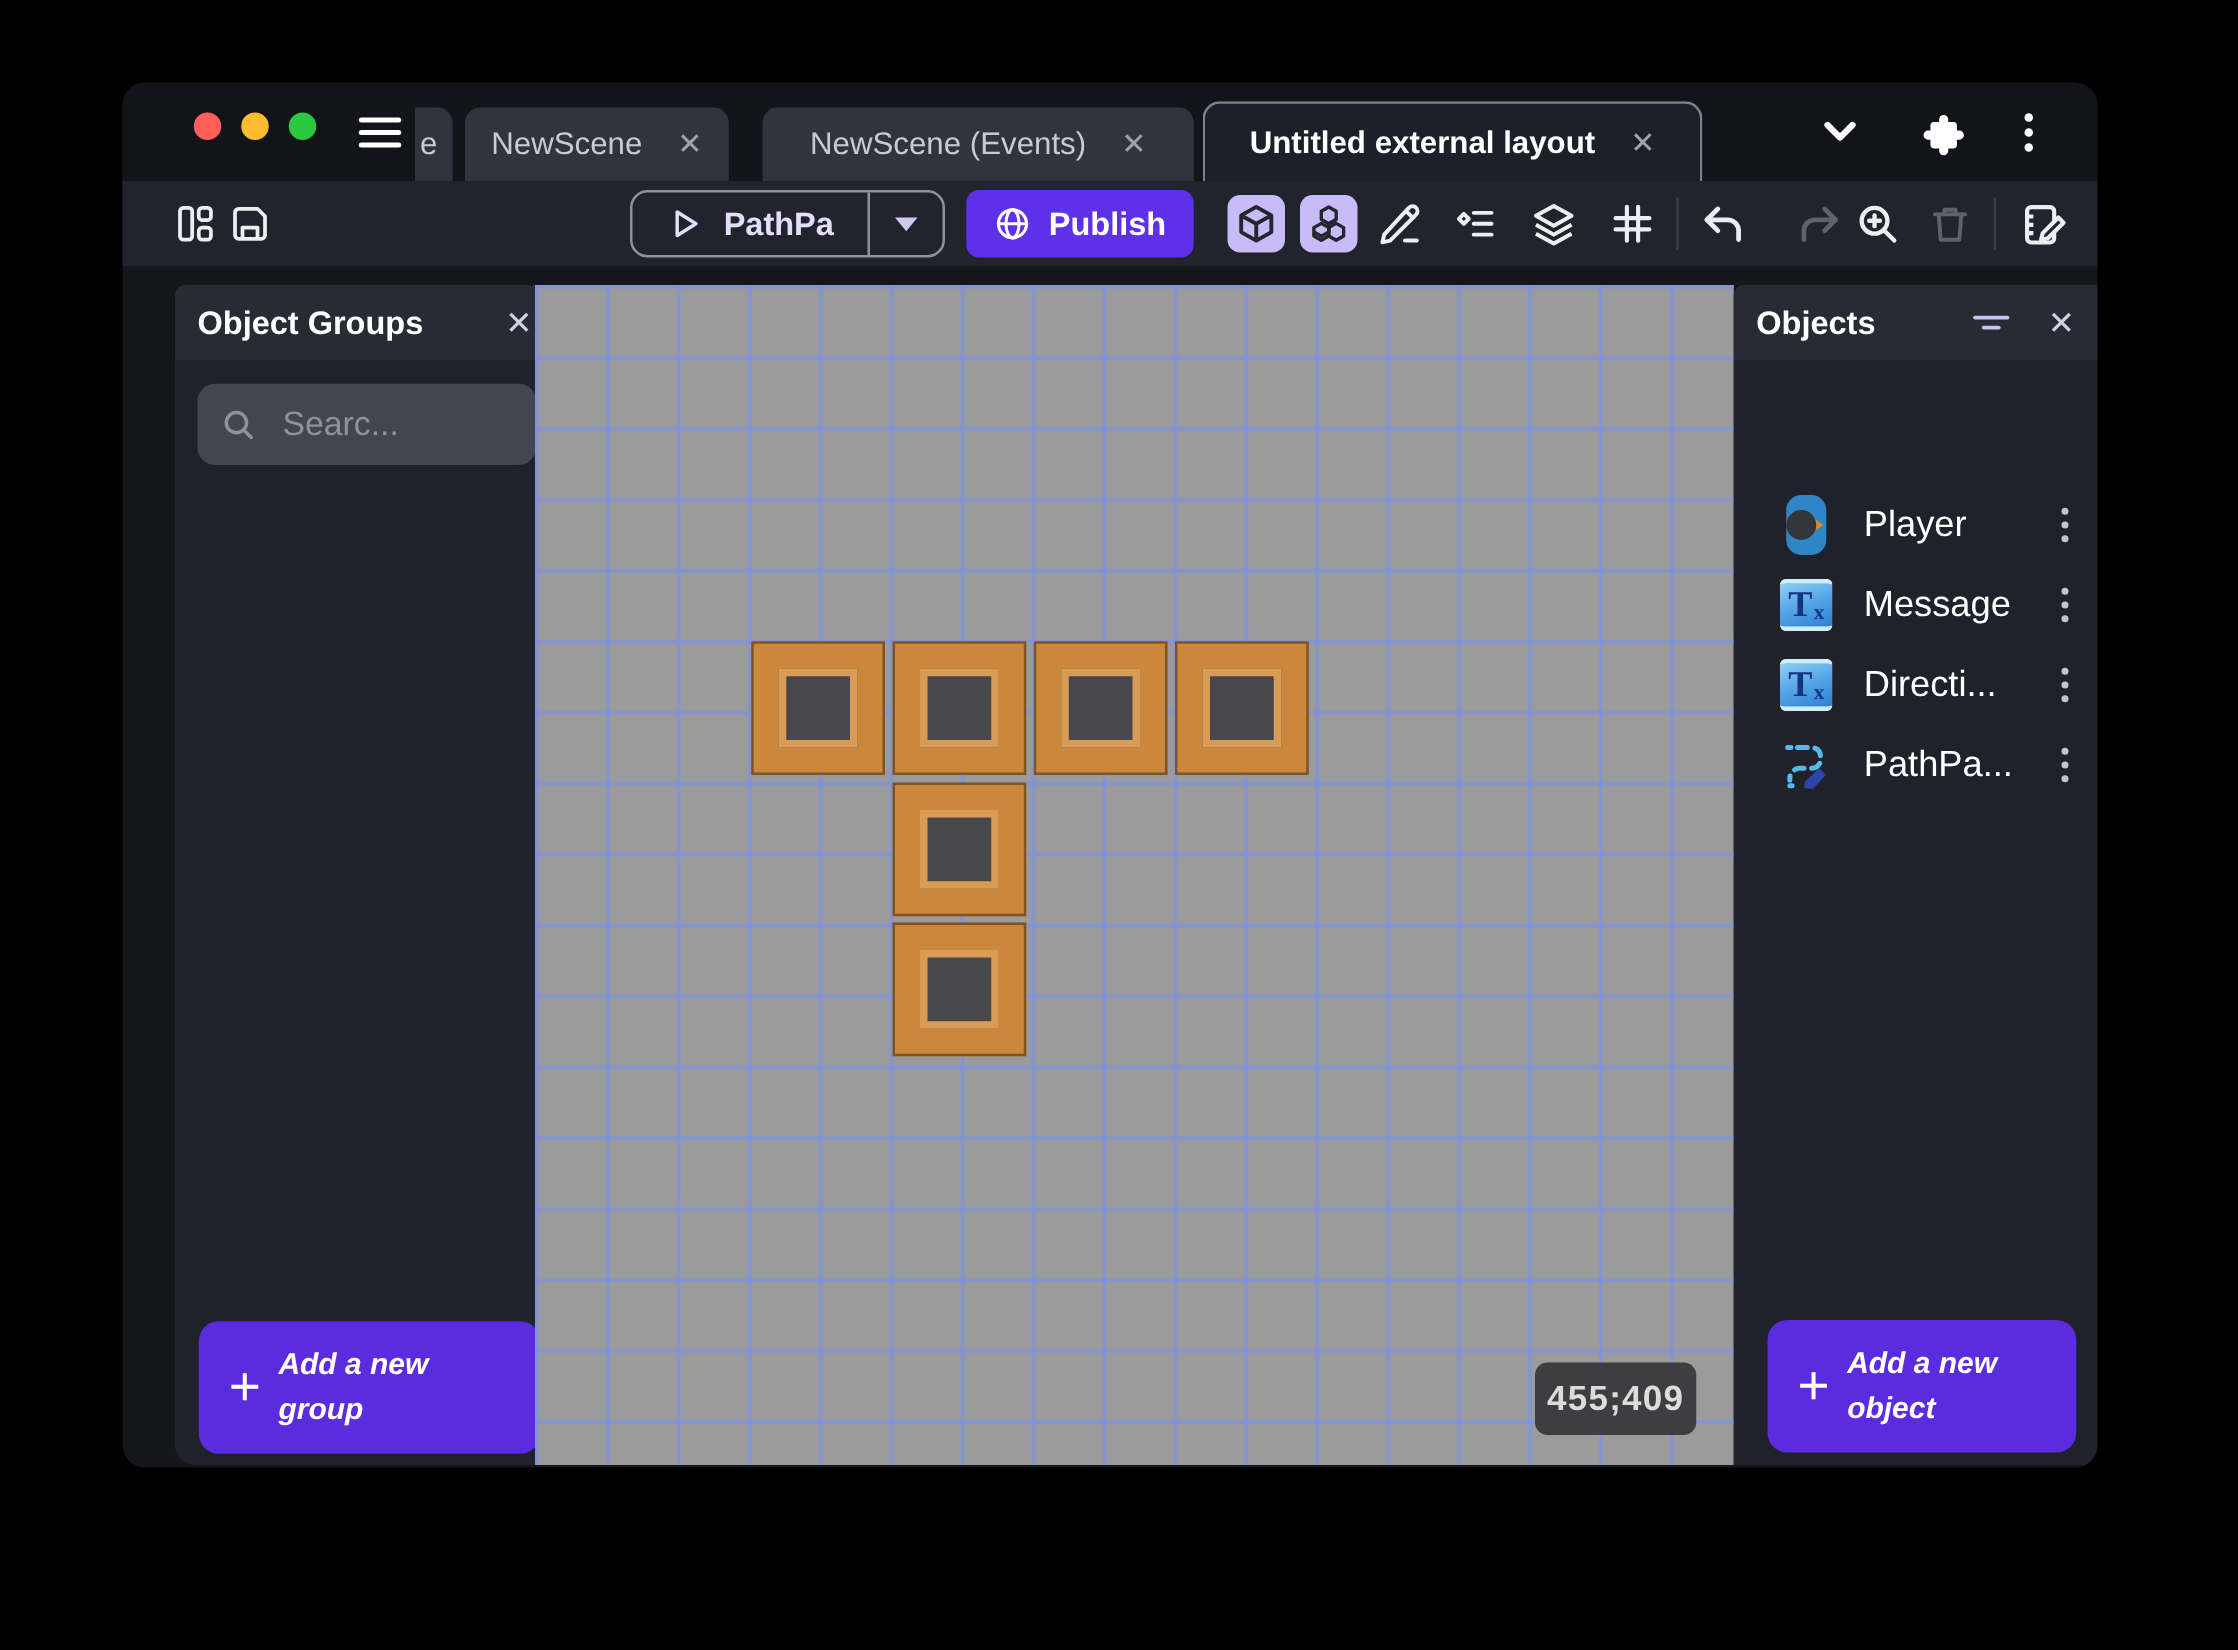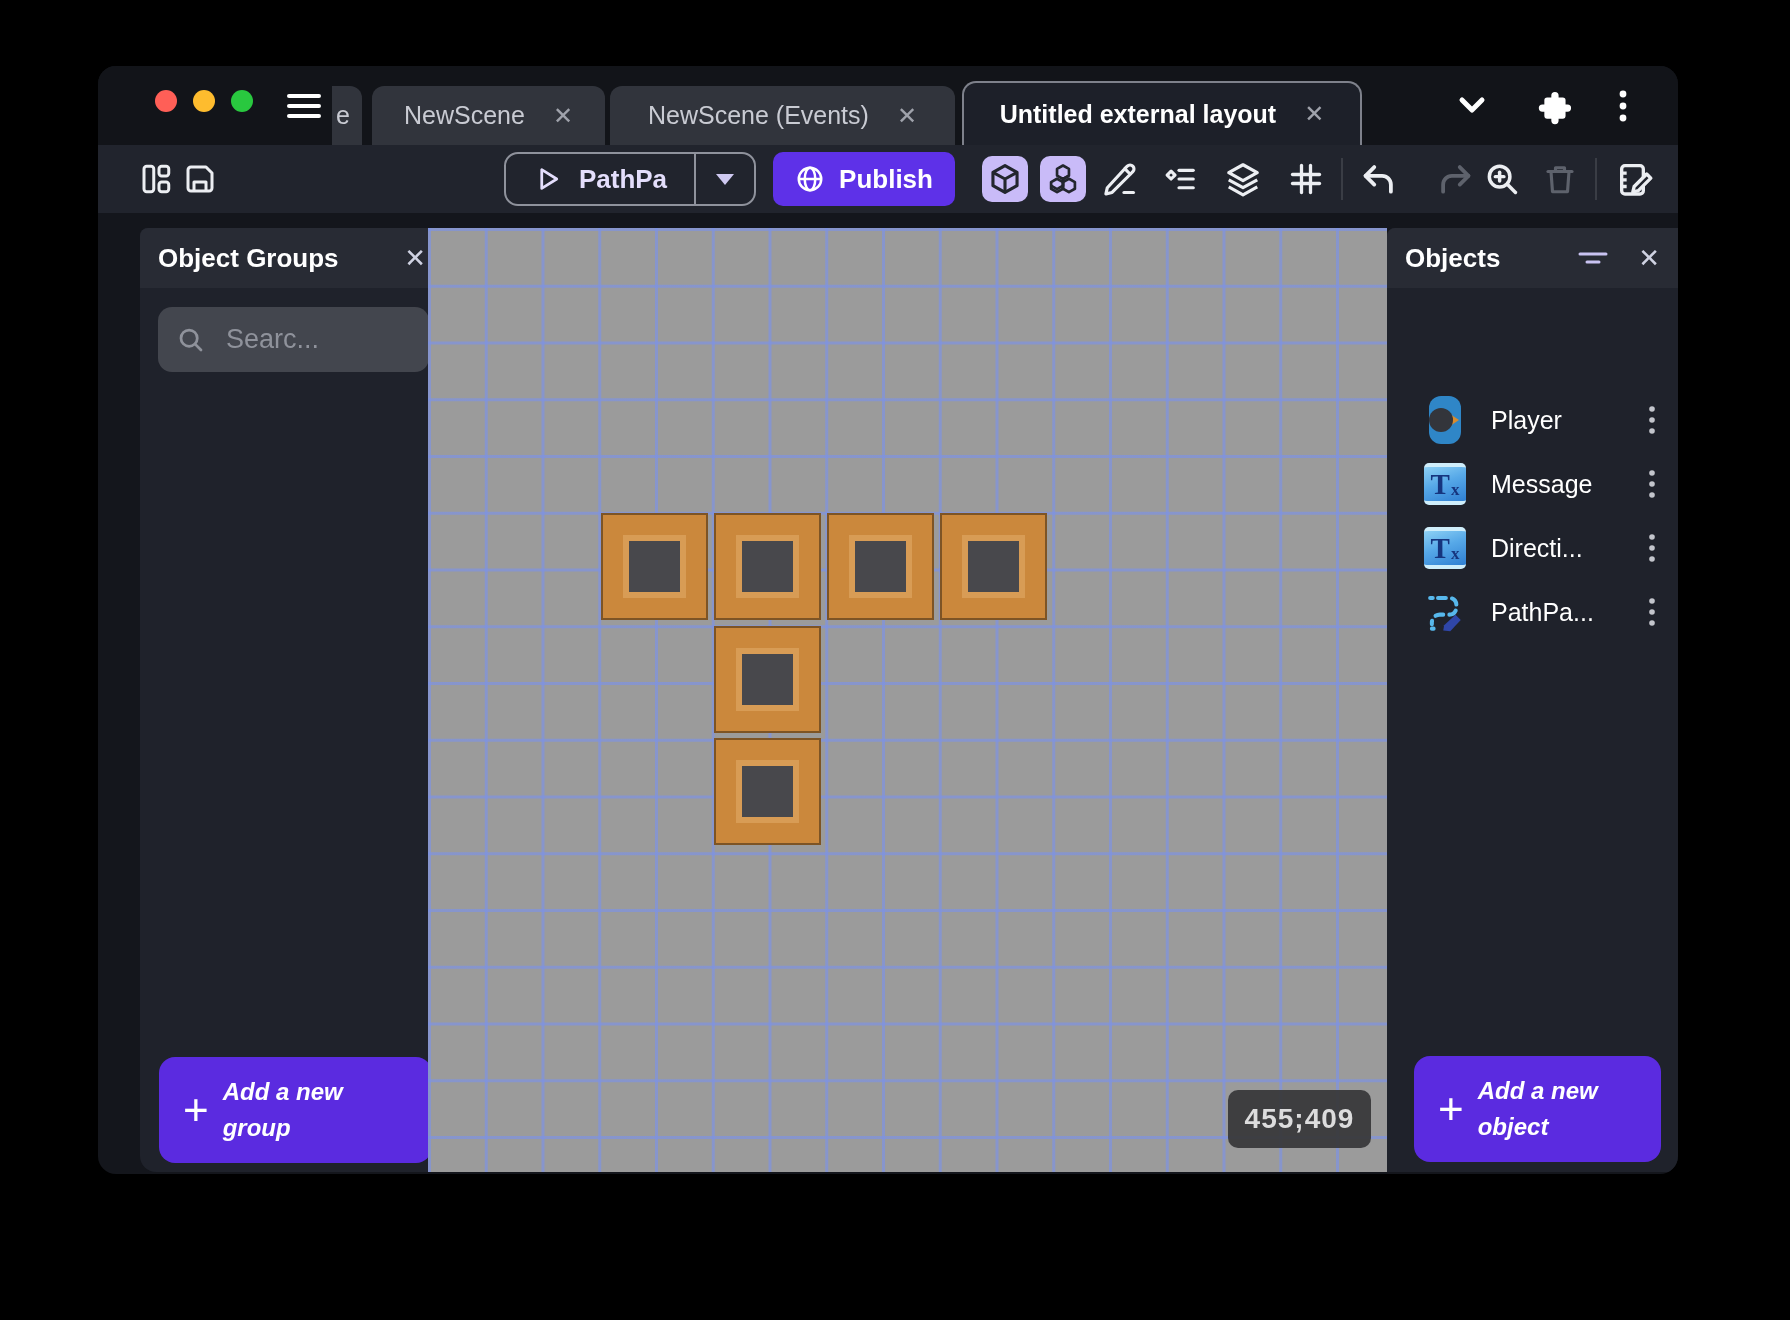--- a/index.html
+++ b/index.html
@@ -12,21 +12,21 @@
   .tabbar{position:absolute;left:0;top:0;width:100%;height:79px;background:#121419;}
   .traffic{position:absolute;top:24px;width:22px;height:22px;border-radius:50%;}
   .t-red{left:57px;background:#ff5f57;}
   .t-yellow{left:95px;background:#febc2e;}
   .t-green{left:133px;background:#29c83f;}
   .hamburger{position:absolute;left:188px;top:25px;color:#fff;}
   .tab{position:absolute;top:20px;height:59px;background:#31343c;border-radius:12px 12px 0 0;
        color:#c9cbd3;font-size:25px;display:flex;align-items:center;justify-content:center;
        gap:28px;box-sizing:border-box;cursor:pointer;}
   .tab-partial{left:234px;width:30px;border-radius:0 12px 0 0;justify-content:flex-start;padding-left:4px;gap:0;}
-  .tab-1{left:274px;width:233px;}
+  .tab-1{left:274px;width:211px;}
   .tab-2{left:512px;width:345px;}
   .tab-active{left:864px;top:15px;height:64px;width:400px;background:#1d2029;
        border:2px solid #7e818b;border-bottom:none;border-radius:14px 14px 0 0;
        color:#fff;font-weight:bold;}
   .tab .close{font-size:24px;color:#9fa2ab;font-weight:normal;}
   .tbr-icon{position:absolute;top:28px;color:#fff;cursor:pointer;}
   .tbr-chevron{left:1358px;}
   .tbr-puzzle{left:1437px;top:22px;}
   .tbr-kebab{left:1520px;top:23px;}
 
@@ -71,21 +71,21 @@
       display:flex;align-items:center;box-sizing:border-box;padding:0 10px 0 24px;}
   .panel-left .add-btn{left:19px;top:829px;width:273px;height:106px;}
   .panel-right .add-btn{left:27px;top:828px;width:247px;height:106px;}
   .add-plus{font-size:44px;font-weight:normal;margin-right:14px;line-height:0;}
   .add-label{flex:1;font-size:24px;font-weight:bold;line-height:36px;font-style:italic;}
 
   
   .obj-list{position:absolute;left:0;top:160px;width:100%;}
   .obj-row{position:relative;height:64px;display:flex;align-items:center;cursor:pointer;}
   .obj-icon{position:absolute;left:36px;width:44px;display:flex;align-items:center;justify-content:center;}
-  .obj-label{position:absolute;left:104px;color:#fff;font-size:25px;}
+  .obj-label{position:absolute;left:104px;color:#fff;font-size:29px;}
   .obj-kebab{position:absolute;right:22px;color:#c3c5cc;cursor:pointer;display:flex;}
 
   .player-ic{position:relative;width:32px;height:48px;}
   .player-body{position:absolute;inset:0;background:#2f86c7;border-radius:12px;}
   .player-arrow{position:absolute;left:12px;top:12px;width:0;height:0;
       border-top:12px solid transparent;border-bottom:12px solid transparent;border-left:18px solid #d88b2e;}
   .player-head{position:absolute;left:0px;top:12px;width:24px;height:24px;background:#33353b;border-radius:50%;}
   .obstacle-ic{width:44px;height:44px;background:#d28e3e;position:relative;}
   .obstacle-ic-in{position:absolute;inset:9px;background:#47474b;}
   .tx-ic{width:42px;height:42px;border-radius:5px;box-sizing:border-box;
@@ -97,21 +97,21 @@
 
   
   .canvas{position:absolute;left:330px;top:162px;width:959px;height:944px;background:#9b9b9b;overflow:hidden;cursor:crosshair;
       background-image:
         linear-gradient(to right, rgba(124,146,231,0.65) 0 3px, transparent 3px),
         linear-gradient(to bottom, rgba(124,146,231,0.65) 0 3px, transparent 3px);
       background-size:56.75px 56.75px;}
   .obstacle{position:absolute;width:107px;height:107px;background:#cb883c;
       border:2px solid #7d5425;box-sizing:border-box;}
   .obstacle-center{position:absolute;inset:20px;background:#48484c;border:6px solid #d89c55;}
-  .coord-badge{position:absolute;left:800px;top:862px;width:143px;height:58px;
+  .coord-badge{position:absolute;left:800px;top:862px;width:129px;height:58px;
       background:rgba(56,56,58,0.94);border-radius:10px;display:flex;align-items:center;justify-content:center;
       color:#dcdcdd;font-size:28px;font-weight:bold;letter-spacing:1px;z-index:5;}
 </style>
 </head>
 <body>
 
 <div class="stage">
   <div class="window">
 
     <div class="tabbar">

